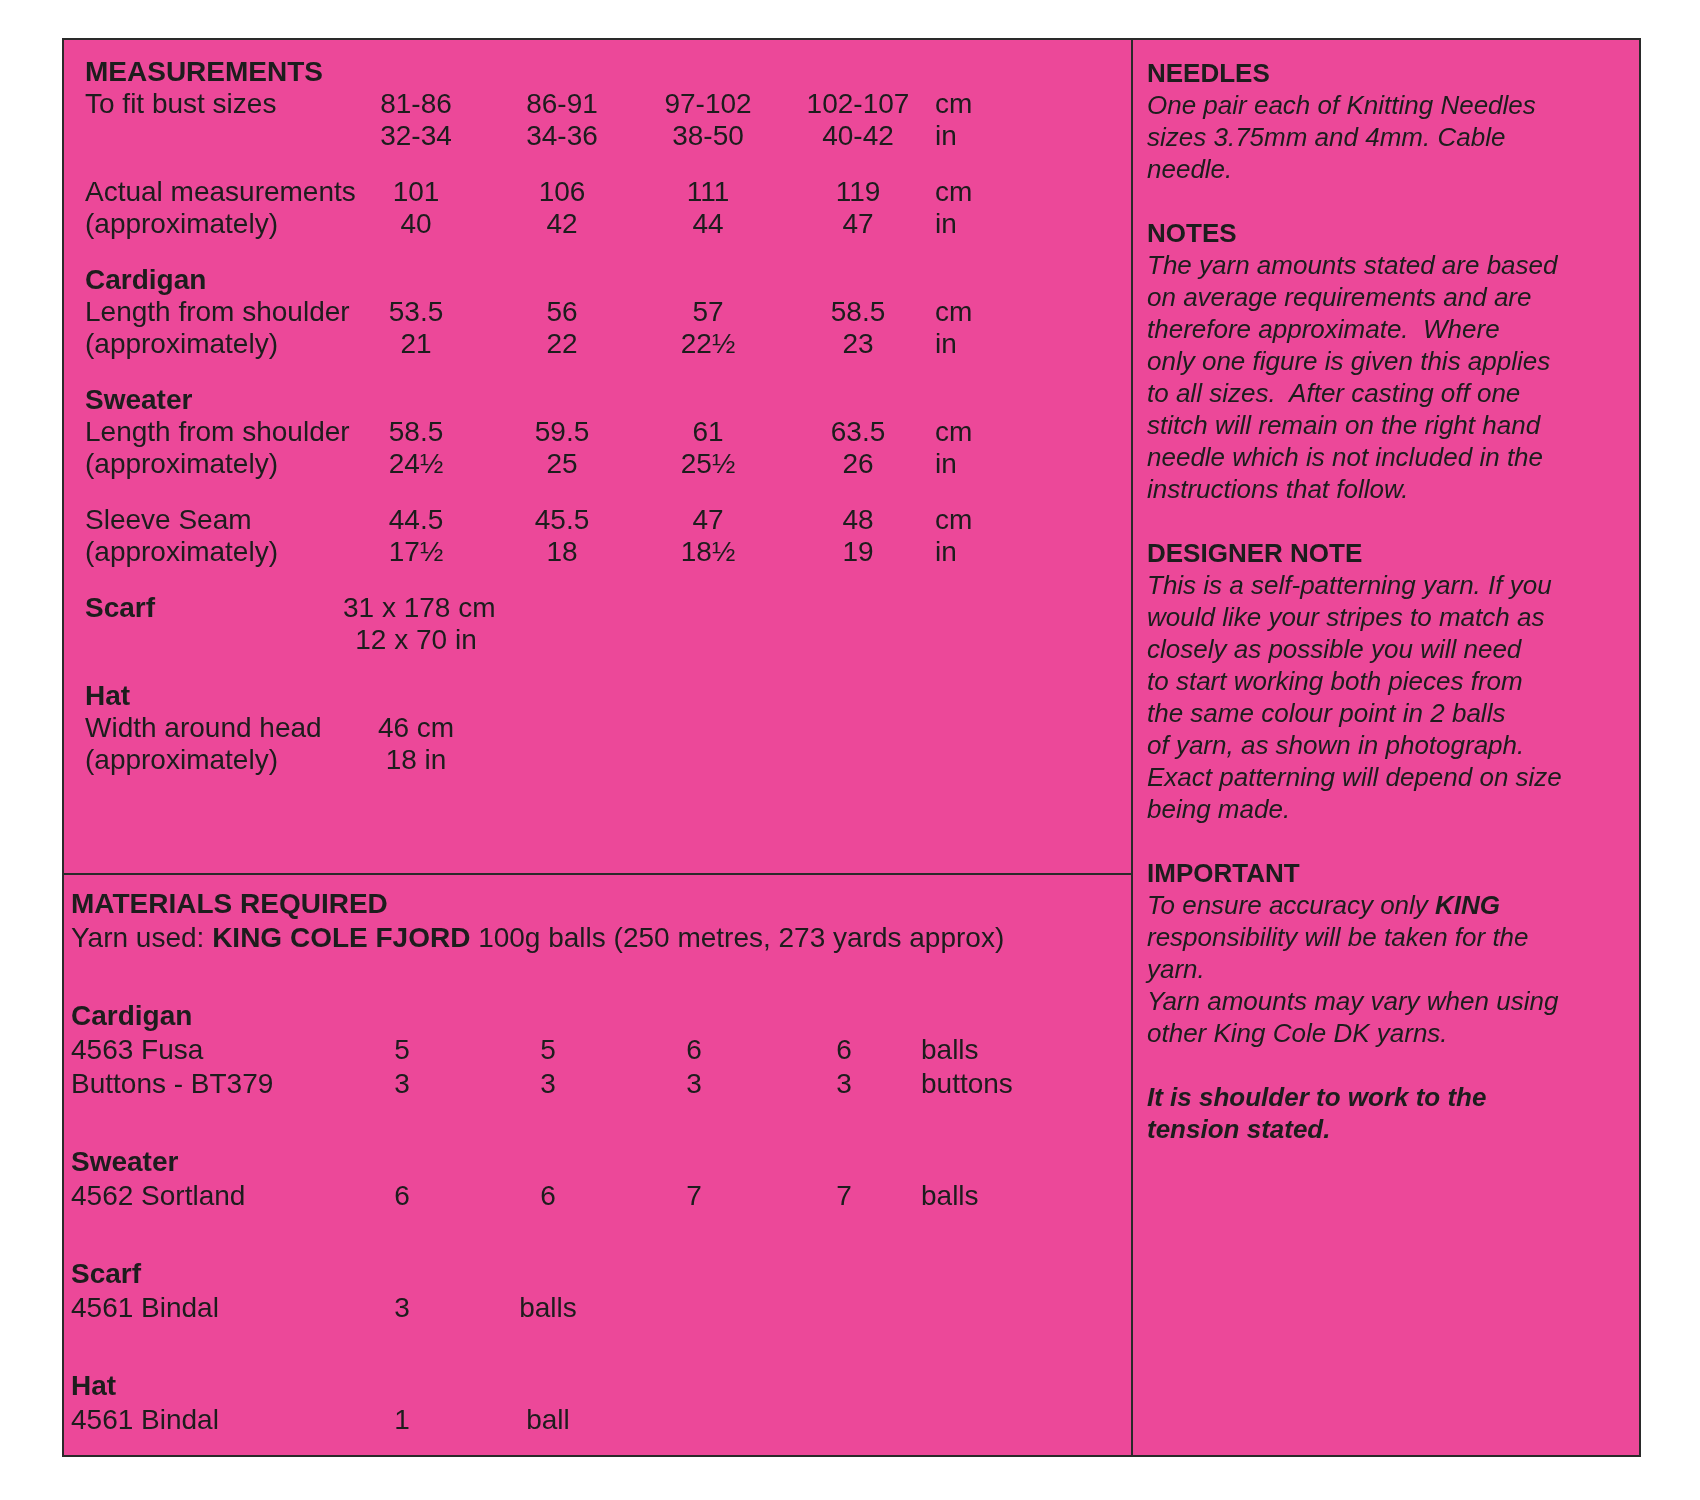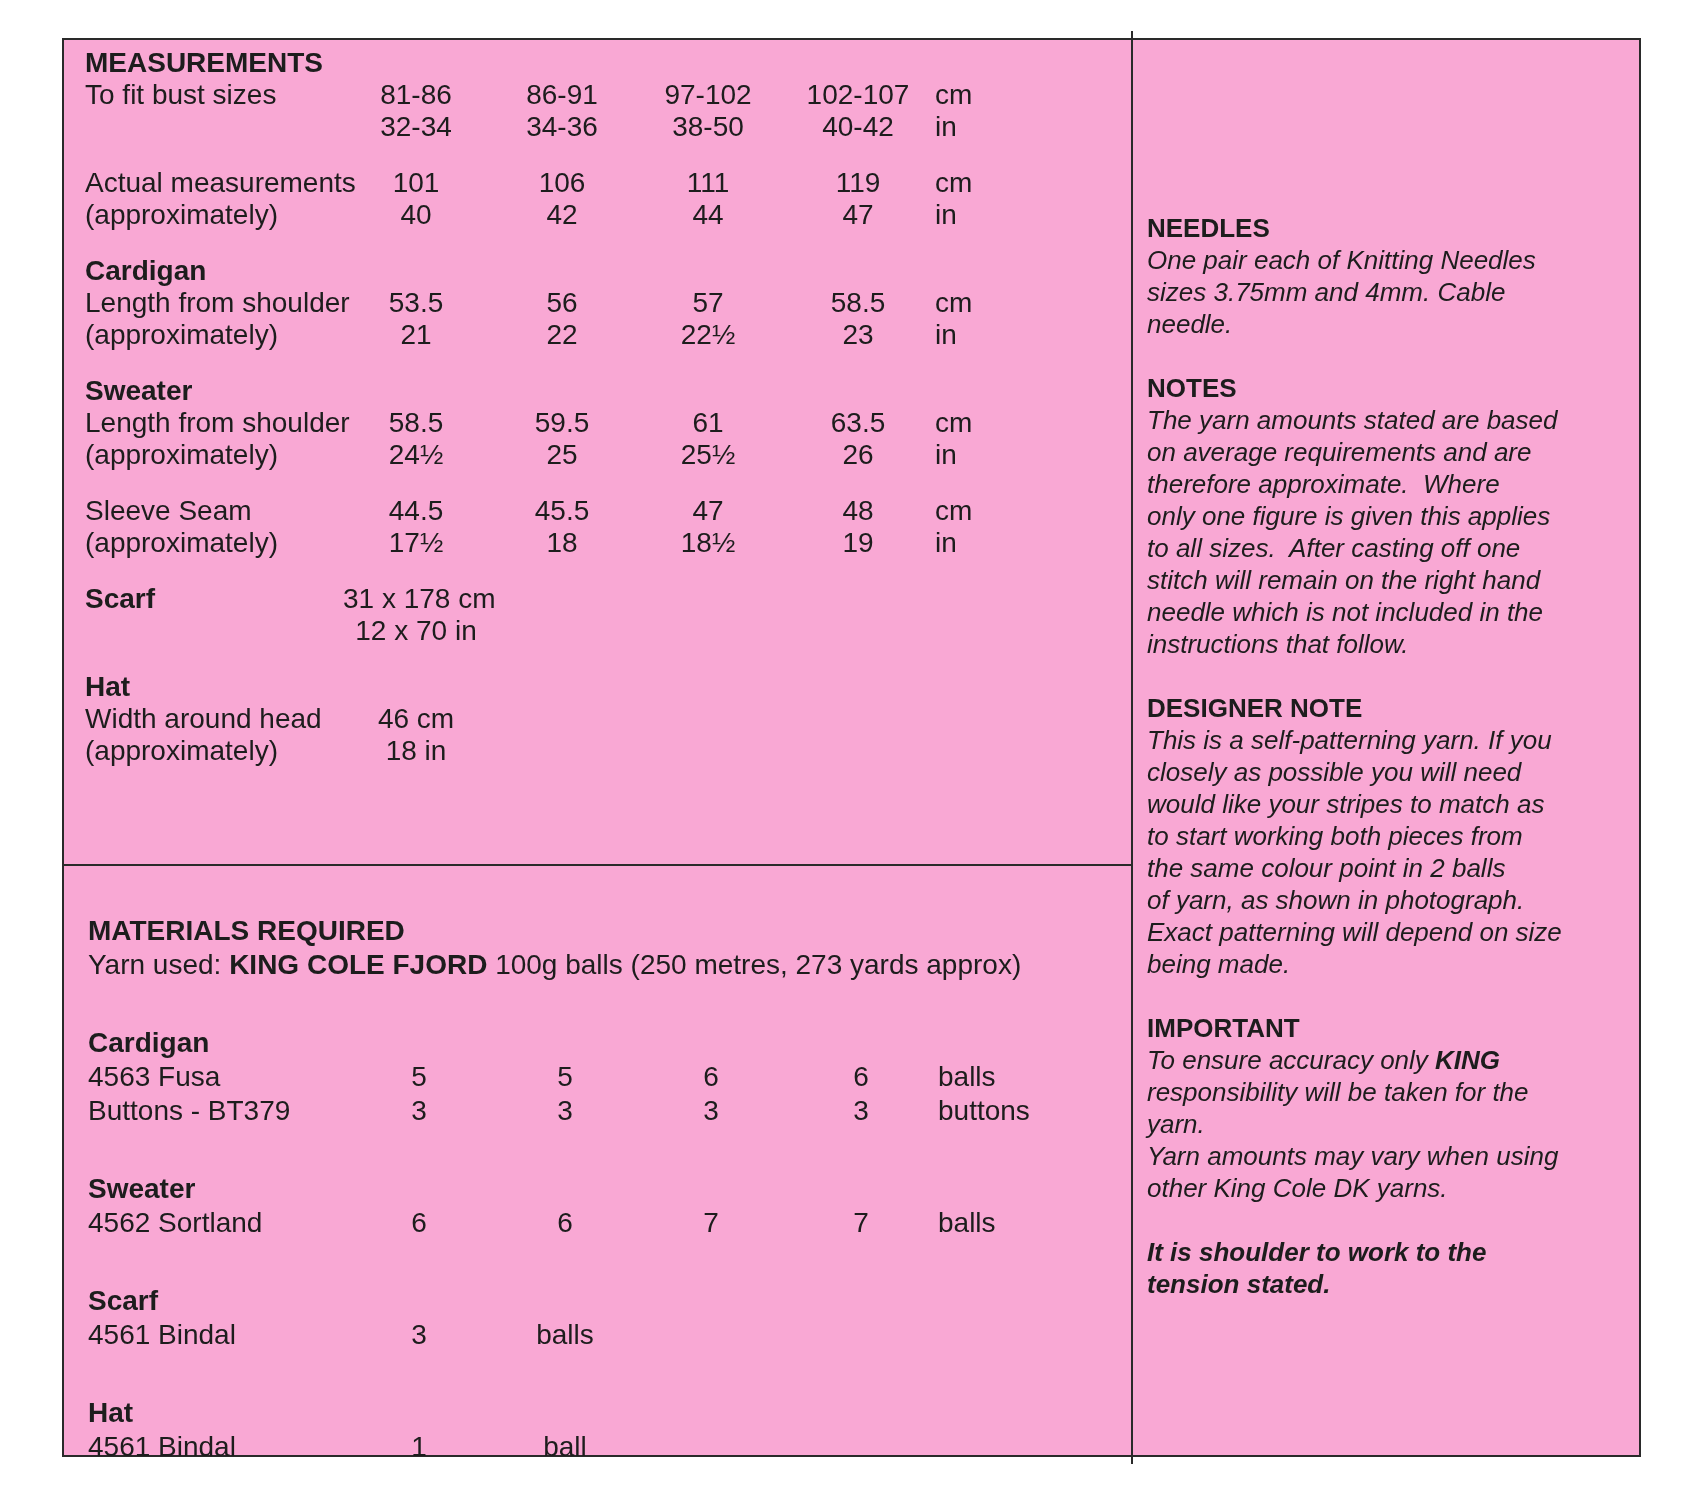--- a/index.html
+++ b/index.html
@@ -1,22 +1,22 @@
 <!DOCTYPE html>
 <html><head>
 <meta charset="utf-8">
 <style>
   html,body{margin:0;padding:0;background:#ffffff;}
   body{width:1700px;height:1500px;position:relative;
        font-family:"Liberation Sans","DejaVu Sans",sans-serif;color:#1d1d1d;}
   .sheet{position:absolute;left:62px;top:38px;width:1575px;height:1415px;
-         border:2px solid #2a2a2a;background:#f9a8d4;display:flex;box-sizing:content-box;align-items:center;}
+         border:2px solid #2a2a2a;background:#ec4899;display:flex;box-sizing:content-box;}
   .left{width:1069px;border-right:2px solid #2a2a2a;display:flex;flex-direction:column;box-sizing:border-box;}
   .meas{height:835px;border-bottom:2px solid #2a2a2a;box-sizing:border-box;padding:16px 0 0 21px;overflow:hidden;}
-  .mats{flex:1;padding:12px 0 0 24px;overflow:hidden;margin-top:36px;}
+  .mats{flex:1;padding:12px 0 0 7px;overflow:hidden;}
   .right{flex:1;padding:17px 10px 0 14px;font-size:26px;overflow:hidden;}
 
   .mrow{display:grid;grid-template-columns:258px 146px 146px 146px 154px 105px;
         line-height:32px;font-size:28px;}
   .mats .mrow{line-height:34px;}
   .lbl{white-space:nowrap;}
   .b{font-weight:bold;}
   .c{text-align:center;white-space:nowrap;}
   .unit{grid-column:6;white-space:nowrap;}
   .u2{grid-column:3;text-align:center;white-space:nowrap;}
@@ -219,22 +219,22 @@
           <div class="line">stitch will remain on the right hand</div>
           <div class="line">needle which is not included in the</div>
           <div class="line">instructions that follow.</div>
         </div>
     </div>
 
     <div class="sec">
       <div class="hline">DESIGNER NOTE</div>
       <div>
           <div class="line">This is a self-patterning yarn. If you</div>
+          <div class="line">would like your stripes to match as</div>
           <div class="line">closely as possible you will need</div>
-          <div class="line">would like your stripes to match as</div>
           <div class="line">to start working both pieces from</div>
           <div class="line">the same colour point in 2 balls</div>
           <div class="line">of yarn, as shown in photograph.</div>
           <div class="line">Exact patterning will depend on size</div>
           <div class="line">being made.</div>
         </div>
     </div>
 
     <div class="sec">
       <div class="hline">IMPORTANT</div>

